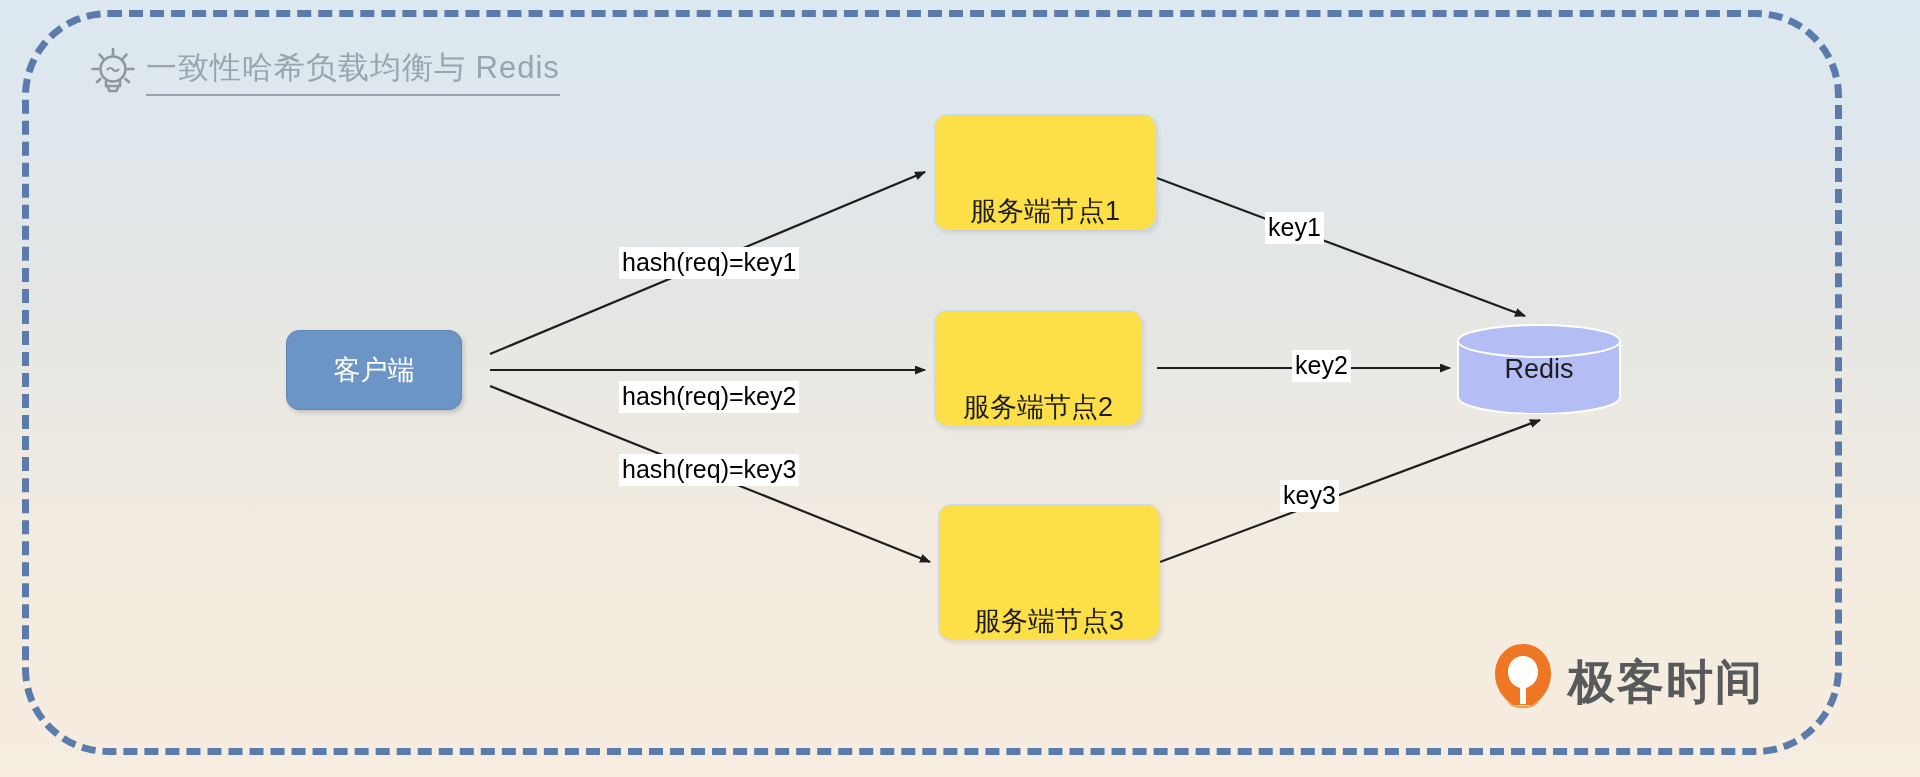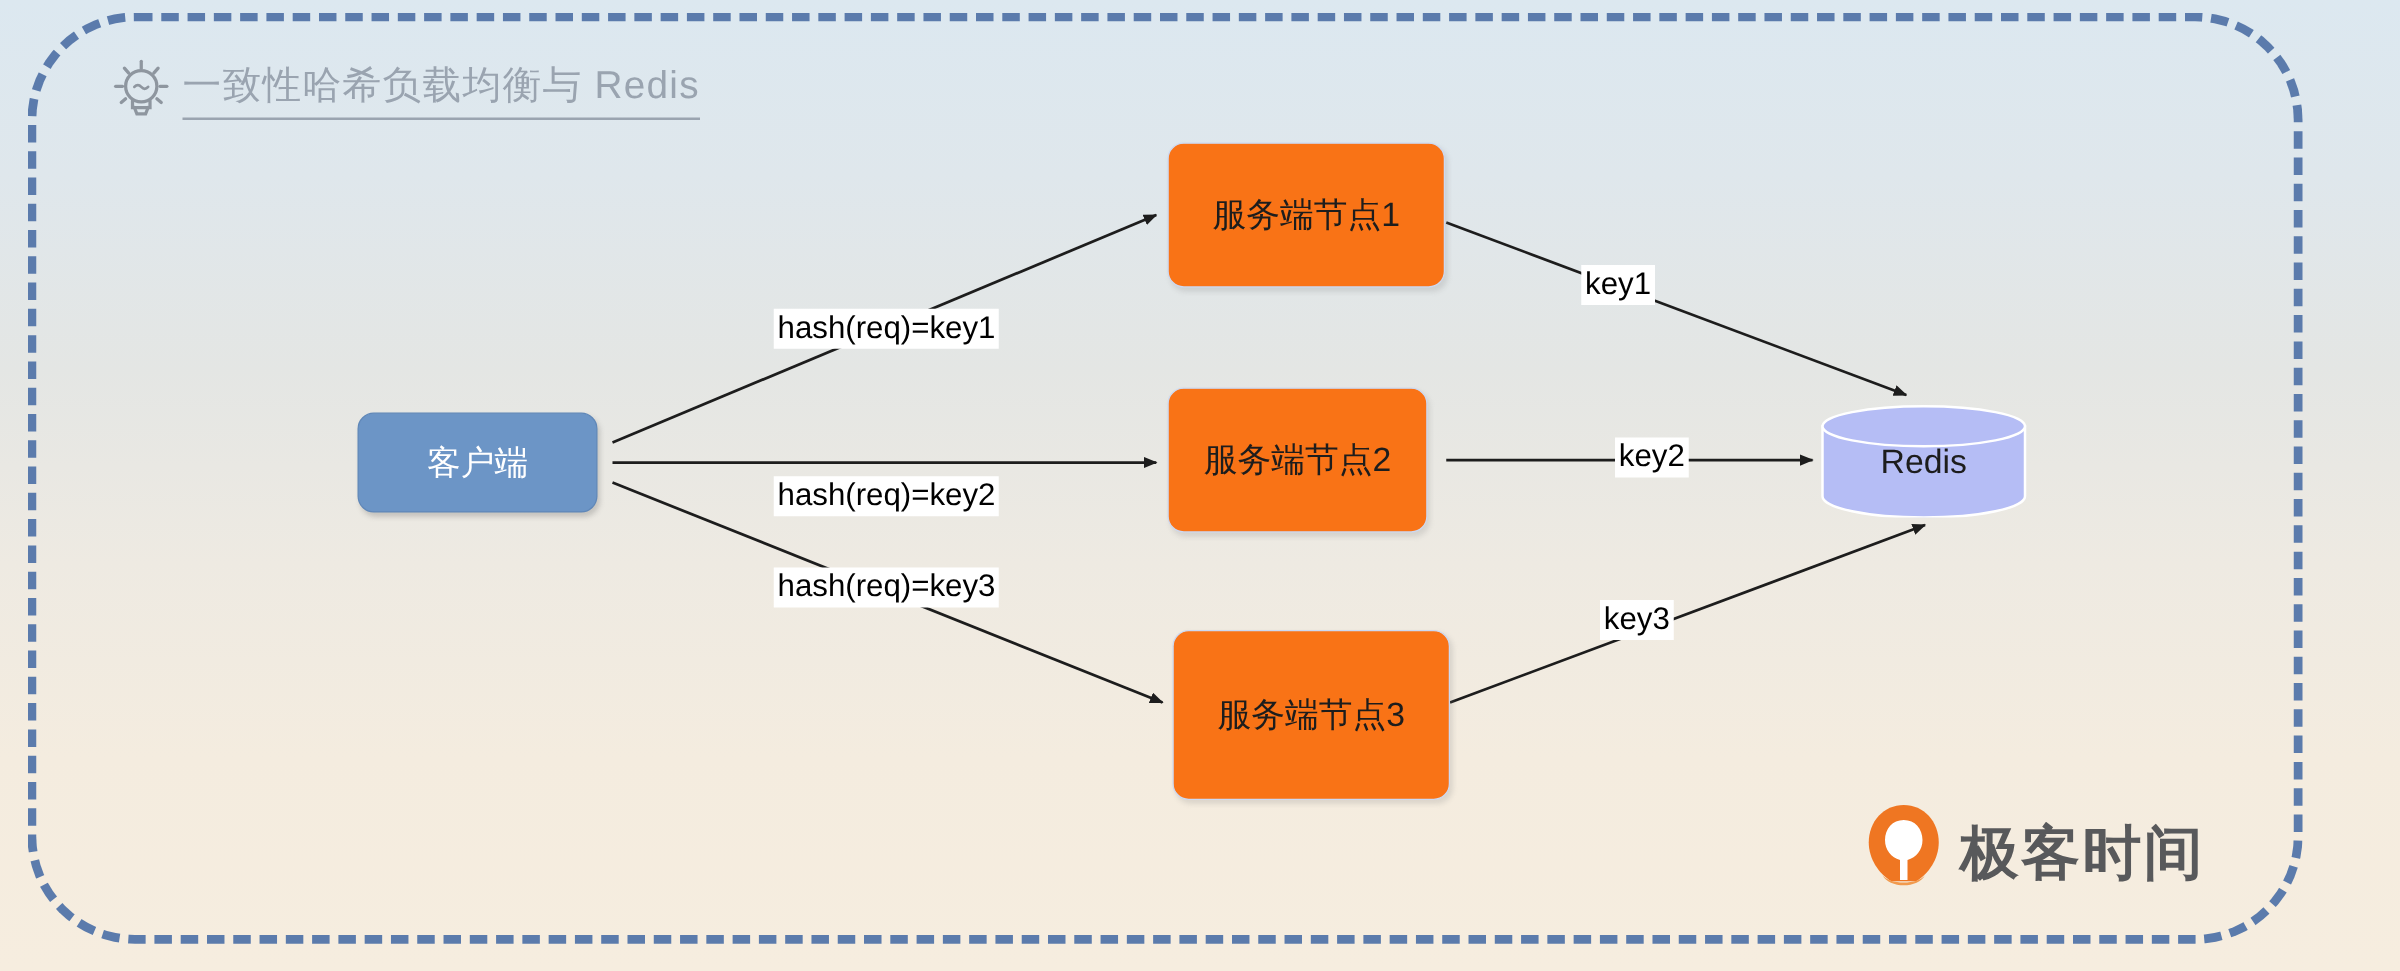--- a/index.html
+++ b/index.html
@@ -75,24 +75,25 @@
     font-size: 27px;
     white-space: nowrap;
   }
   .node-client {
     background: #6c95c6;
     border: 1px solid #5f87b8;
     color: #ffffff;
     box-shadow: 2px 3px 4px rgba(110,110,110,0.30);
   }
   .node-server {
-    background: #f97316;
+    background: #fde047;
     border: 1px solid #cdd9f2;
     color: #1d1d1d;
     box-shadow: 2px 3px 4px rgba(130,130,130,0.22);
+    align-items: flex-end;
   }
 
   
   #redis-node {
     position: absolute;
     left: 1456px;
     top: 324px;
     width: 166px;
     height: 90px;
   }
@@ -180,21 +181,21 @@
       <path d="M490,386 L930,562" marker-end="url(#arrow)"></path>
 
       <path d="M1157,178 L1525,316" marker-end="url(#arrow)"></path>
 
       <path d="M1157,368 L1450,368" marker-end="url(#arrow)"></path>
 
       <path d="M1160,562 L1540,420" marker-end="url(#arrow)"></path>
     </g>
   </svg>
 
-  <div class="node node-client" style="left:286px; top:330px; width:192px; height:80px;">
+  <div class="node node-client" style="left:286px; top:330px; width:176px; height:80px;">
     <span>客户端</span>
   </div>
 
   <div class="node node-server" style="left:934px; top:114px; width:222px; height:116px;">
     <span>服务端节点1</span>
   </div>
 
   <div class="node node-server" style="left:934px; top:310px; width:208px; height:116px;">
     <span>服务端节点2</span>
   </div>

